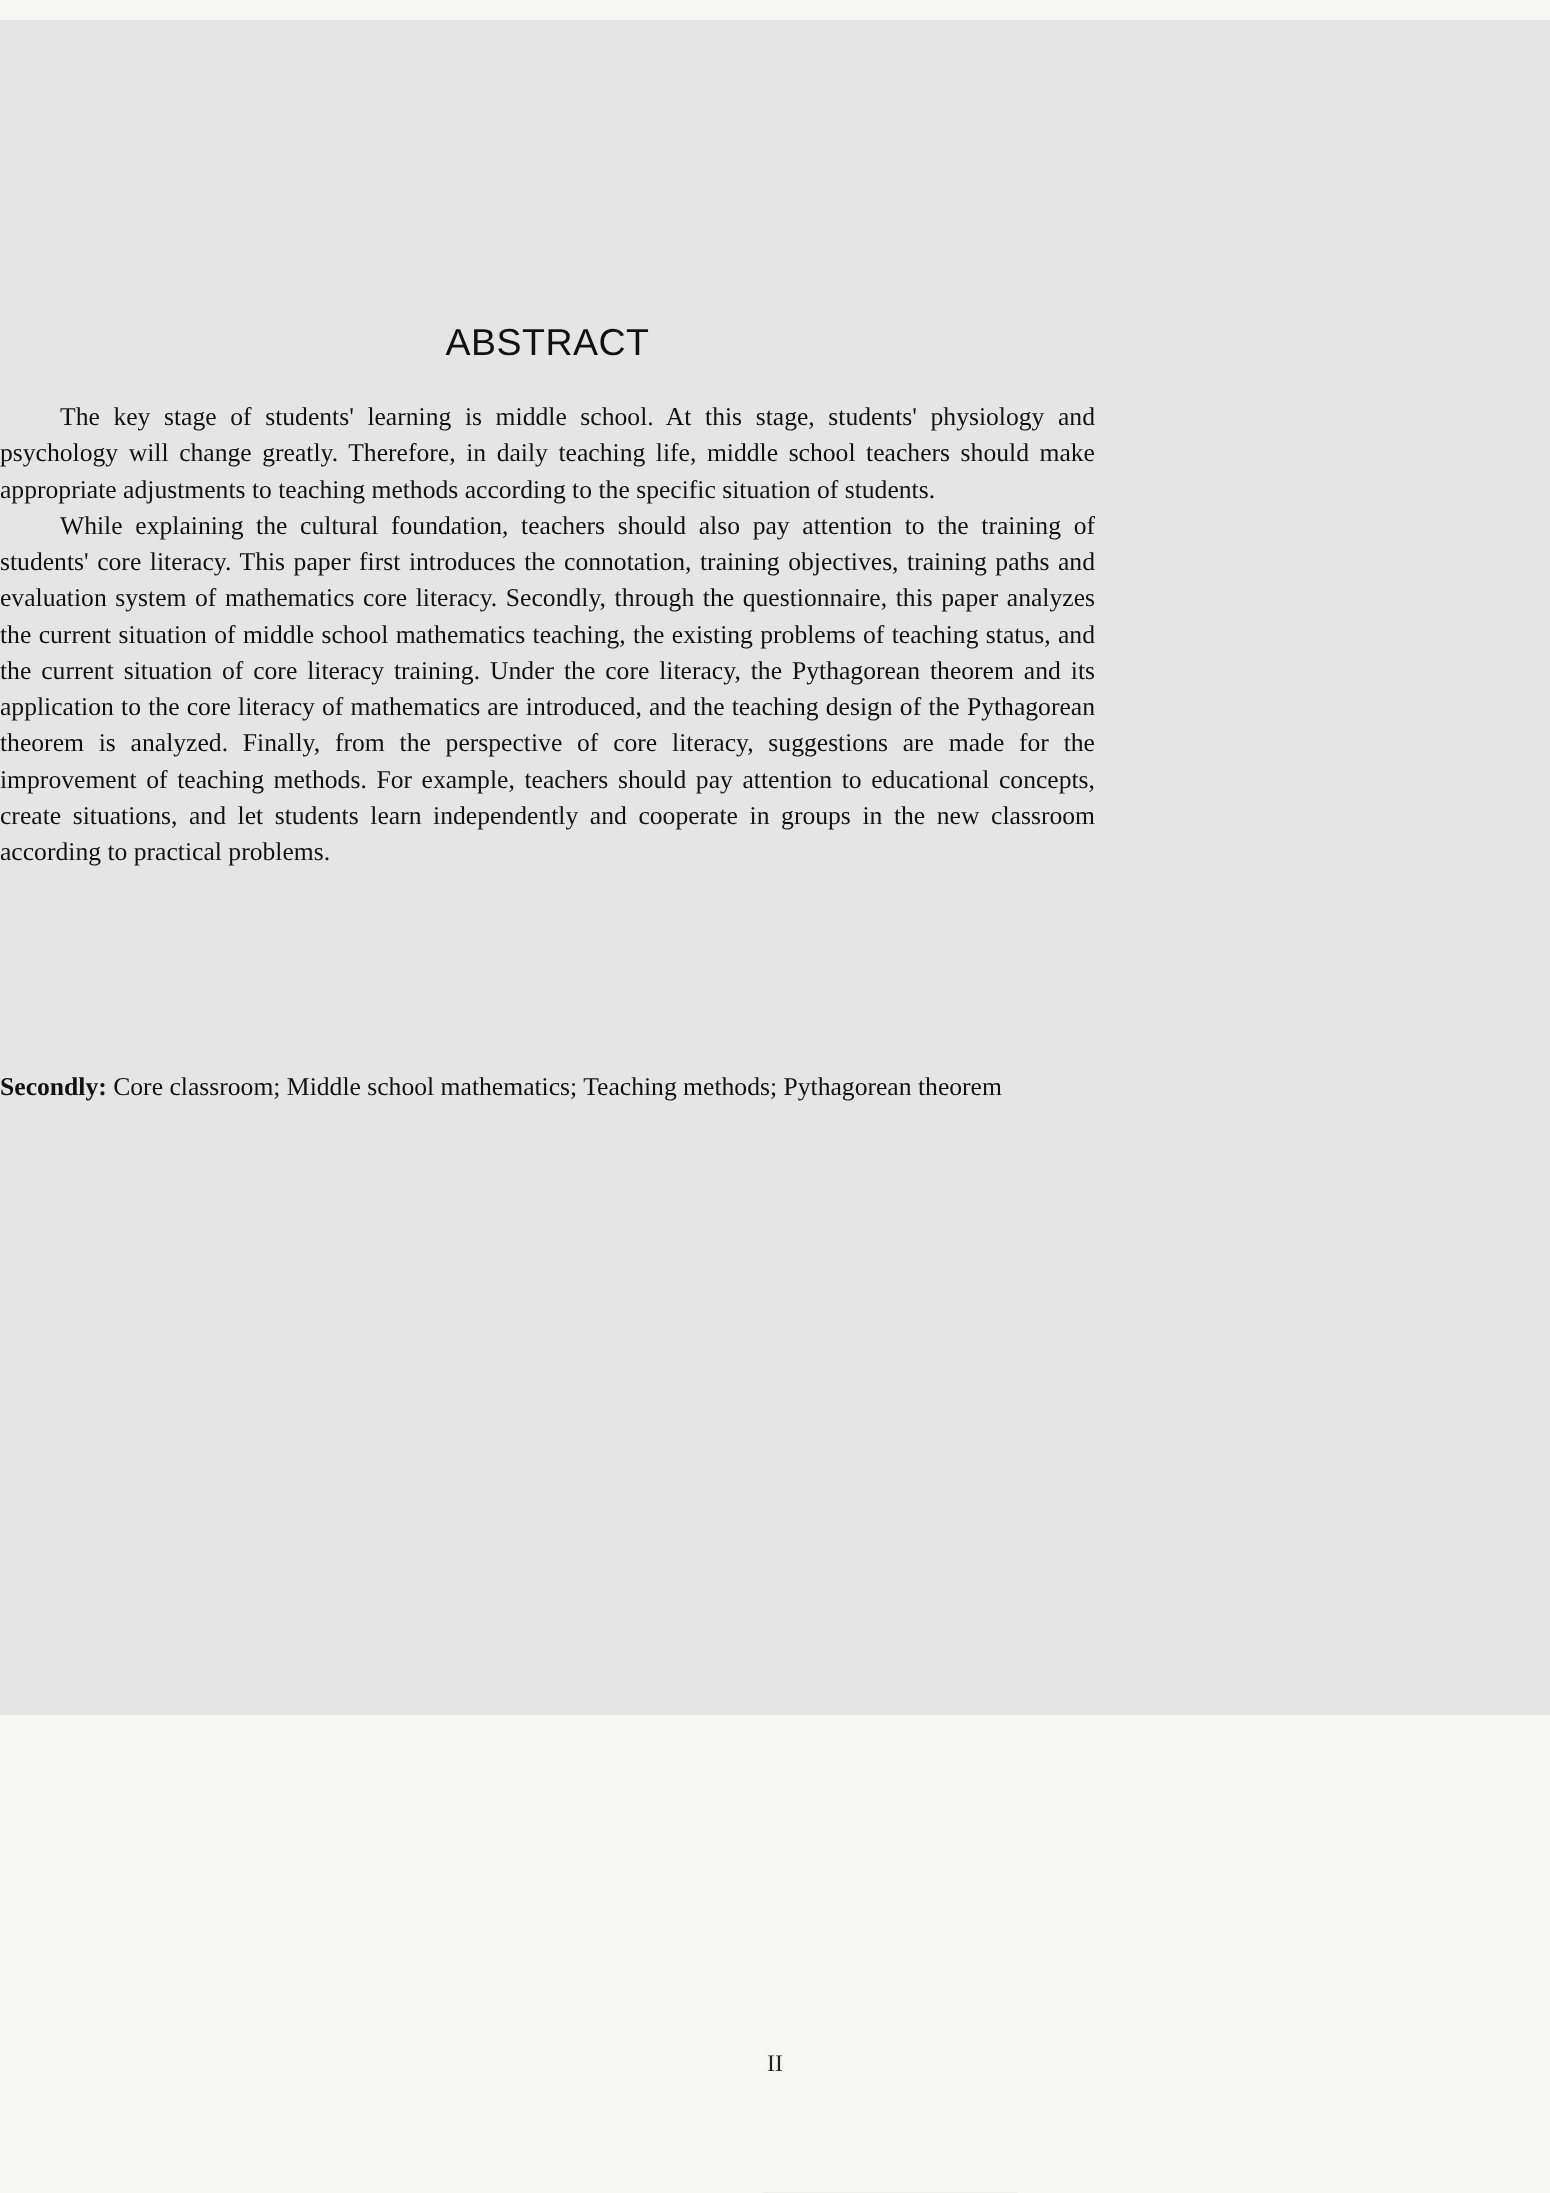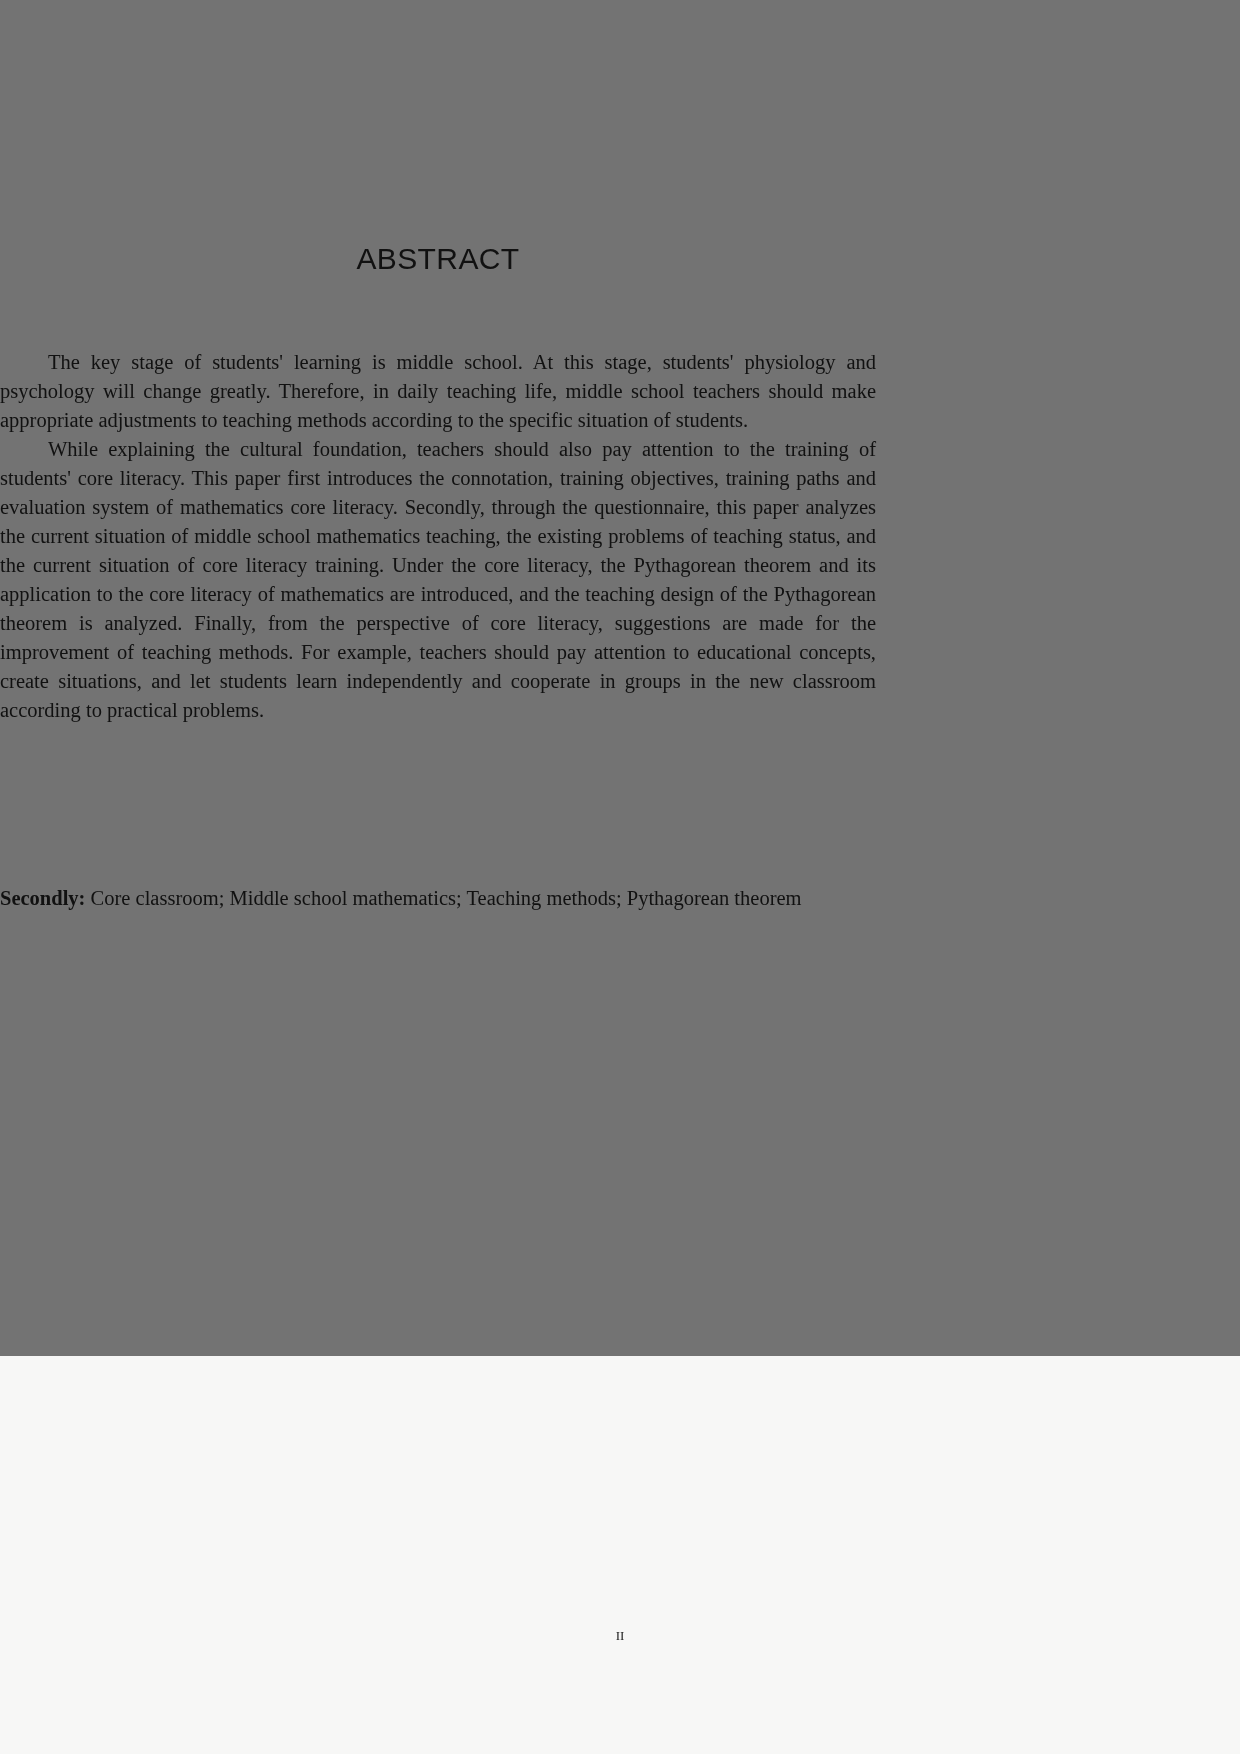--- a/index.html
+++ b/index.html
@@ -12,25 +12,25 @@
     height: 1754px;
     background: #f7f7f6;
     font-family: "Liberation Serif", "DejaVu Serif", serif;
     color: #111111;
     position: relative;
     overflow: hidden;
   }
 
   .page {
     position: absolute;
-    top: 0;
+    top: 16px;
     left: 0;
     width: 1240px;
     height: 1356px;
-    background: #737373;
+    background: #e5e5e5;
   }
 
   .doc-title {
     font-family: "Liberation Sans", "DejaVu Sans", sans-serif;
     font-size: 30px;
     font-weight: 400;
     text-align: center;
     letter-spacing: 0.4px;
     color: #111111;
     position: absolute;
@@ -38,21 +38,20 @@
     top: 222px;
     width: 876px;
     line-height: 1.1;
   }
 
   .body-block {
     position: absolute;
     left: 0;
     top: 304px;
     width: 876px;
-    margin-top: 44px;
   }
 
   p.para {
     margin: 0;
     font-size: 20.5px;
     line-height: 29px;
     text-align: justify;
     text-justify: inter-word;
     text-indent: 48px;
     color: #111111;
@@ -75,21 +74,21 @@
   .kw-label {
     font-weight: 700;
   }
 
   .page-number {
     position: absolute;
     left: 0;
     top: 1625px;
     width: 1240px;
     text-align: center;
-    font-size: 13px;
+    font-size: 19px;
     line-height: 22px;
     color: #222222;
     font-family: "Liberation Serif", "DejaVu Serif", serif;
   }
 </style>
 </head>
 <body>
 
 <div class="page">
 

